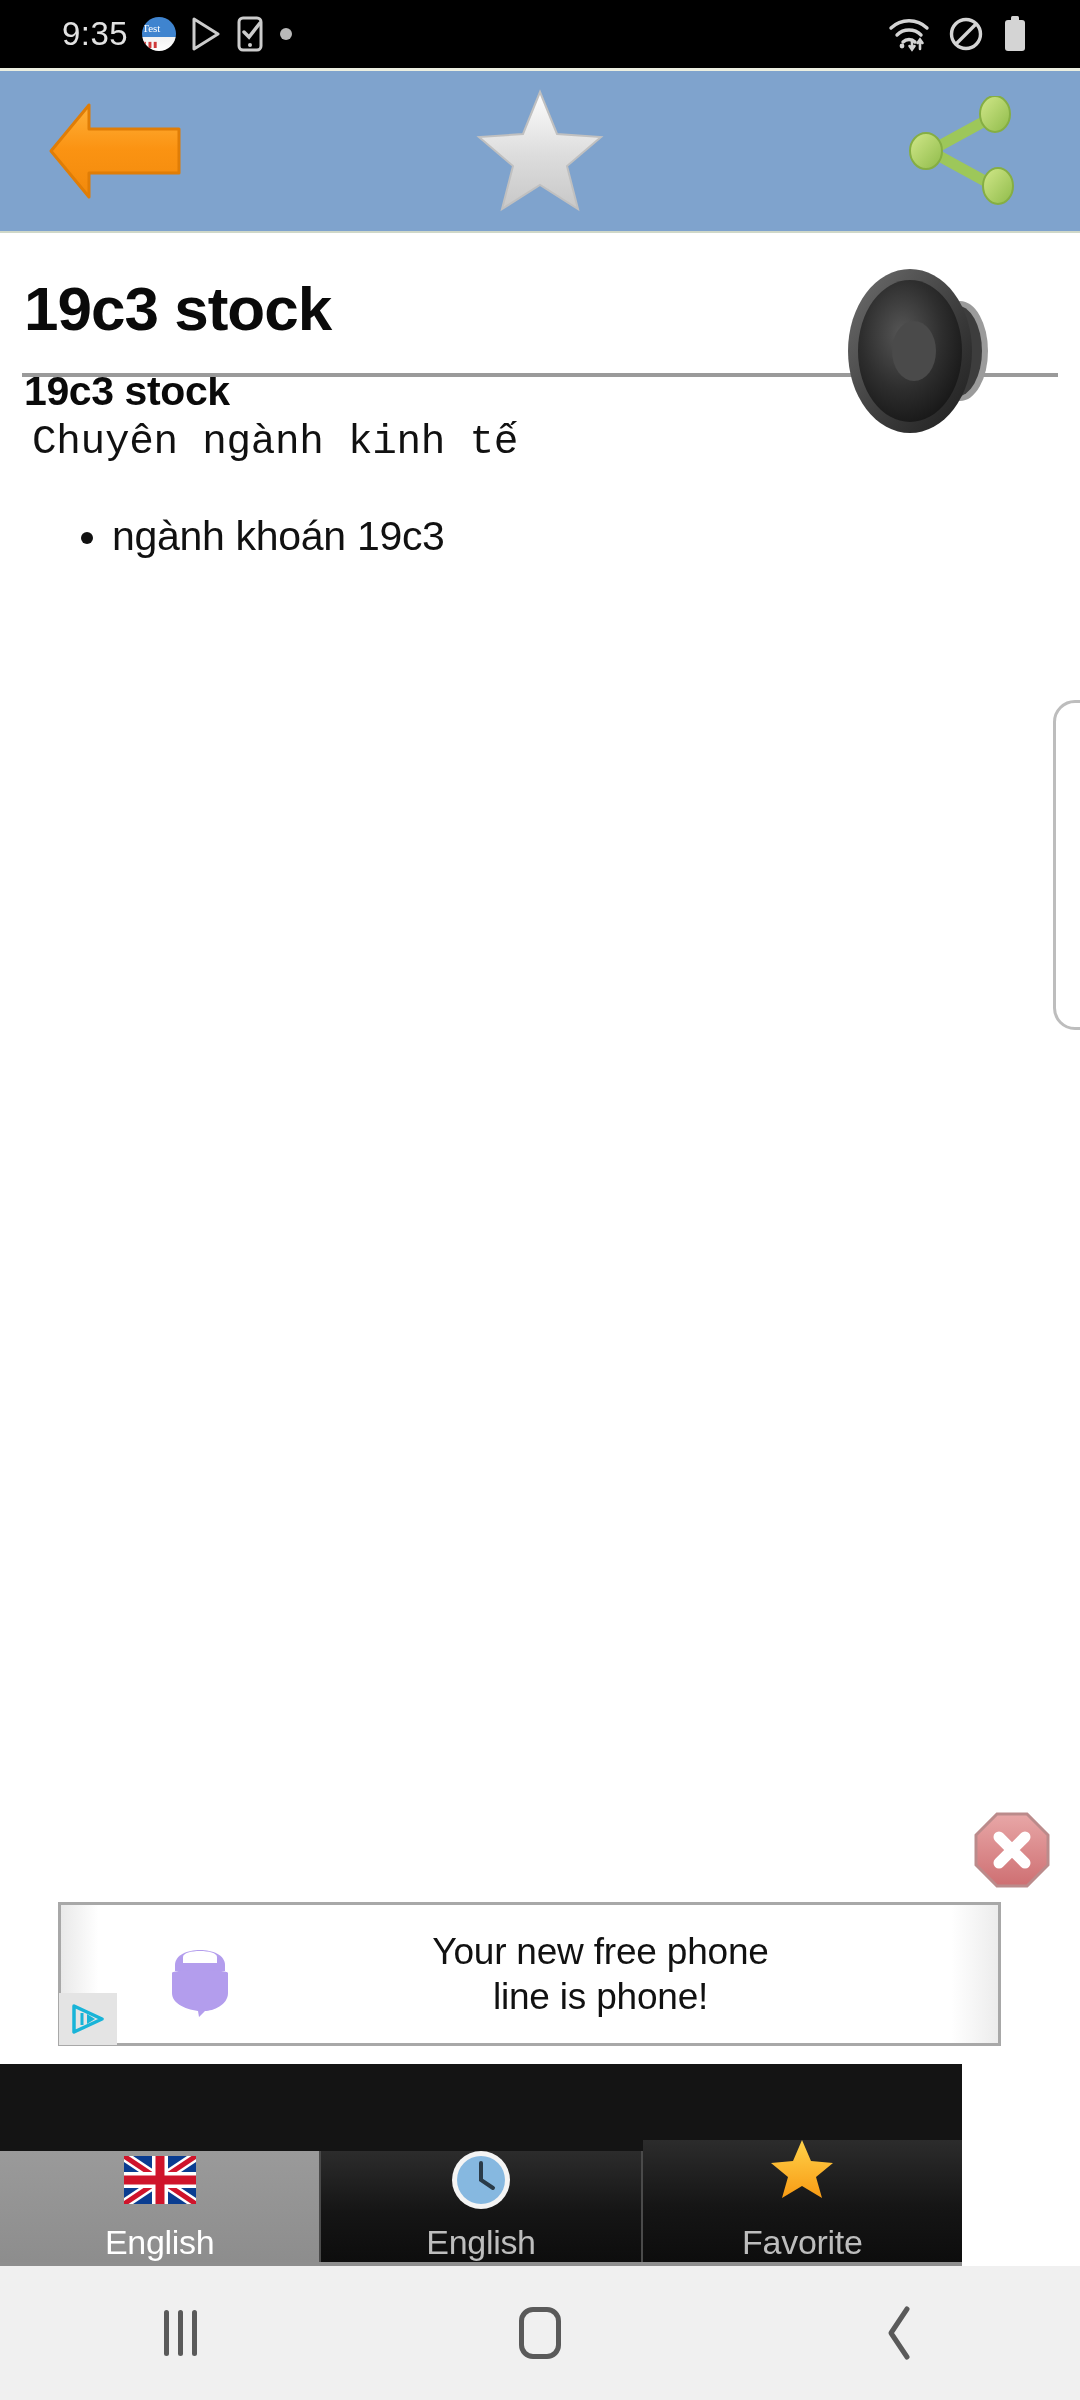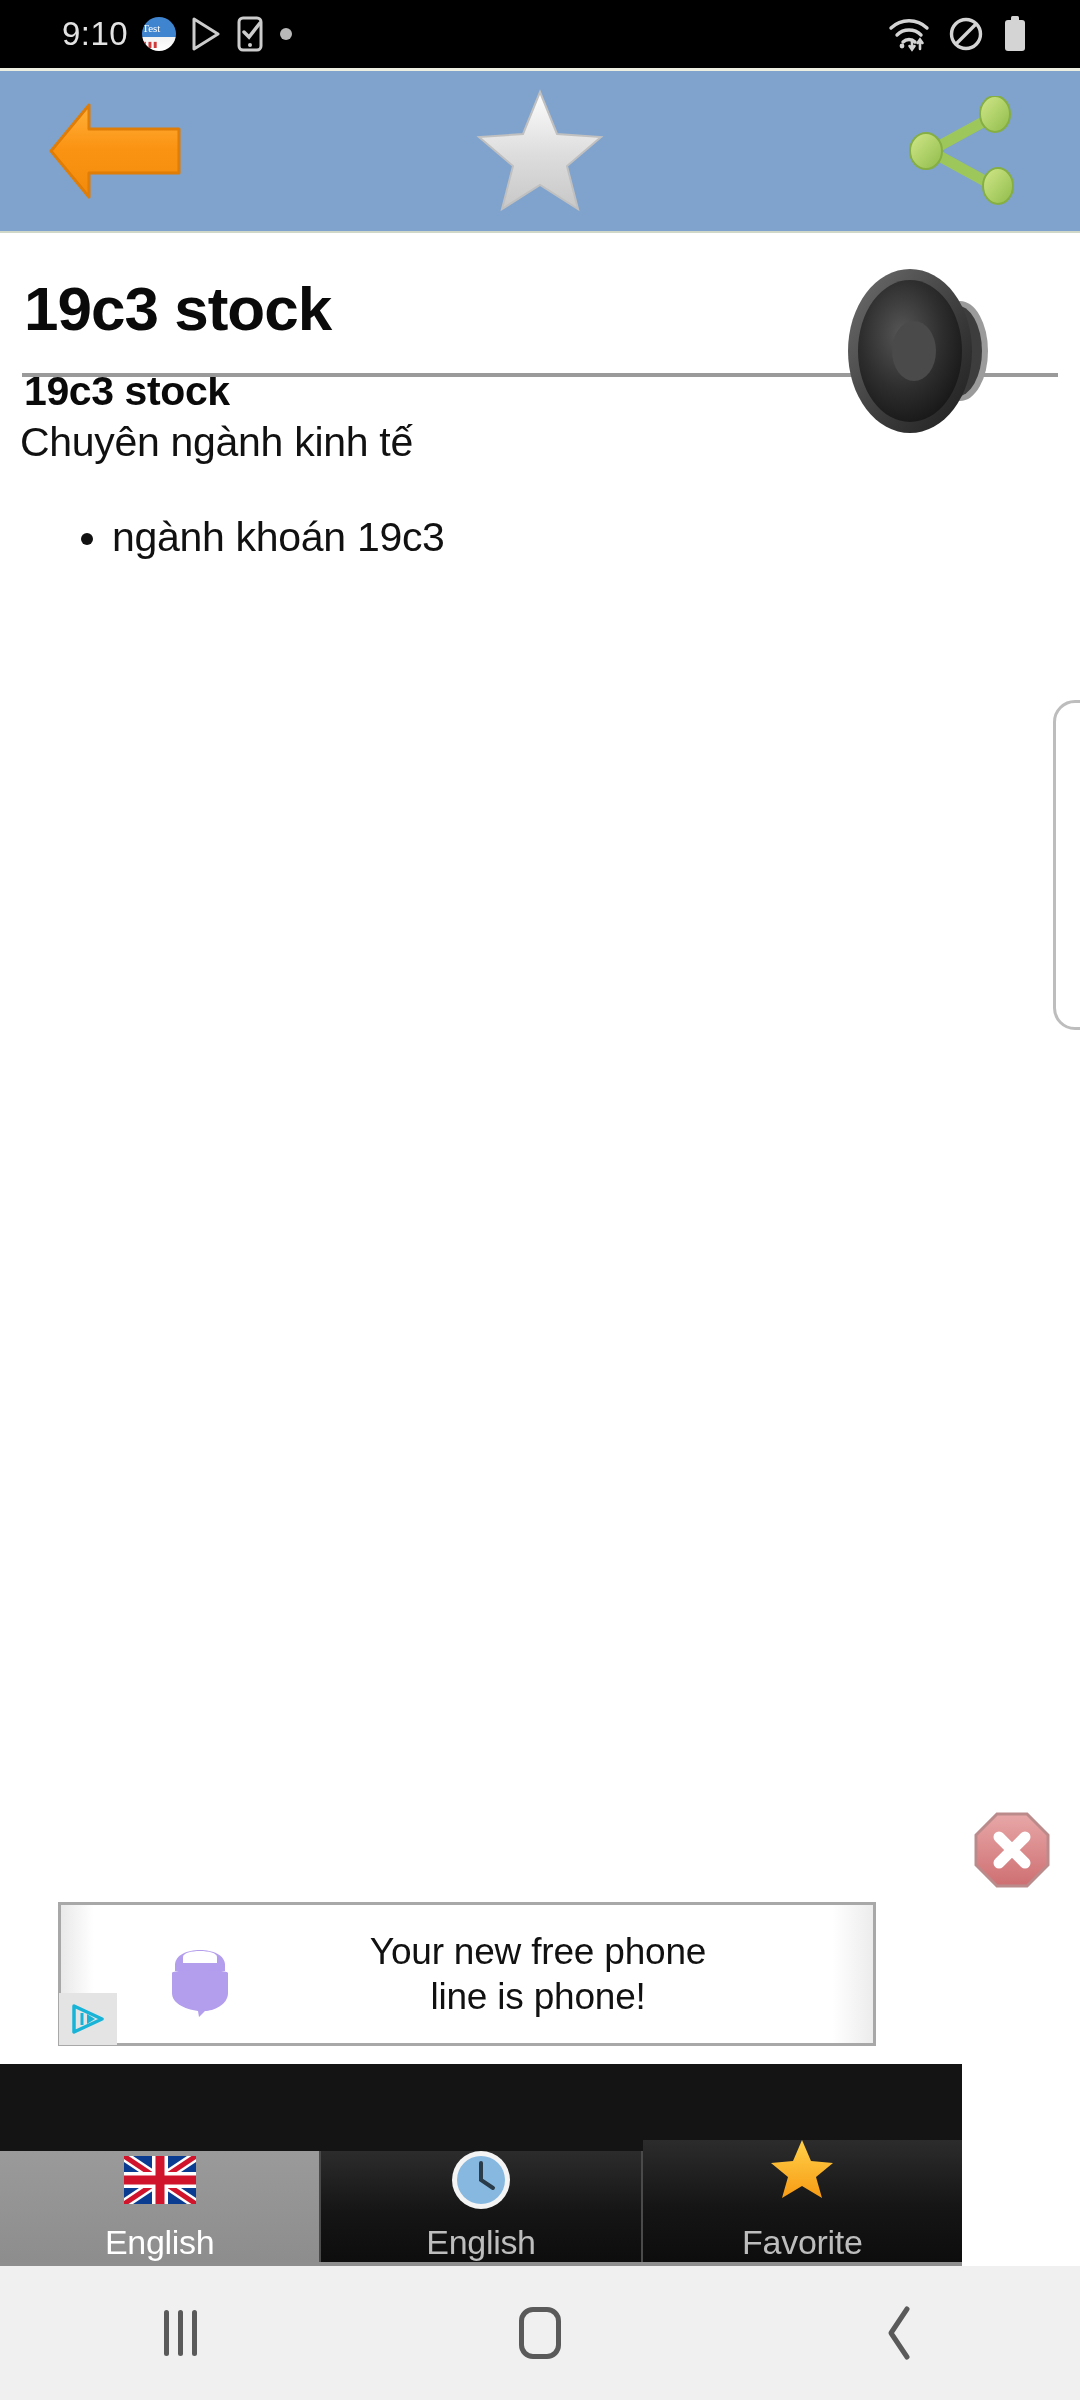--- a/index.html
+++ b/index.html
@@ -52,35 +52,35 @@
   .hr{
     position:absolute; left:22px; top:138px; width:1036px; height:4px;
     background:#9a9a9a;
   }
   .speaker{ position:absolute; left:838px; top:16px; width:180px; height:200px; }
   .subhead{
     font-size:41px; font-weight:bold; color:#0a0a0a;
     padding:24px 0 0 24px; letter-spacing:-.4px;
   }
   .subline{
-    font-size:41px; color:#111; padding:4px 0 0 20px; letter-spacing:-.3px;
+    font-size:41px; color:#111; padding:4px 0 0 32px; letter-spacing:-.3px;font-family:Liberation Mono, monospace;
   }
   ul.bullets{ margin:44px 0 0 0; padding-left:112px; }
   ul.bullets li{ font-size:41px; color:#111; line-height:1.35; letter-spacing:-.3px; }
   .rightcard{
     position:absolute; left:1053px; top:465px; width:90px; height:330px;
     border:3px solid #bdbdbd; border-radius:22px; background:#fff;
   }
 
   
   .ad-close{
     position:absolute; left:974px; top:1812px; width:76px; height:76px;
   }
   .adbanner{
-    position:absolute; left:58px; top:1902px; width:818px; height:144px;
+    position:absolute; left:58px; top:1902px; width:943px; height:144px;
     background:#fff; border:3px solid #a8a8a8;
     display:flex; align-items:center;
   }
   .adbanner .inner{
     position:relative; width:100%; height:100%;
     background:linear-gradient(90deg,#e9e9e9 0%,#ffffff 4%,#ffffff 95%,#ececec 100%);
     display:flex; align-items:center;
   }
   .ad-bubble{ margin-left:96px; width:86px; height:86px; position:relative; }
   .ad-text{
@@ -121,21 +121,21 @@
   .nav-recents span{ display:block; width:5px; height:46px; background:#5a5a5a; border-radius:3px; }
   .nav-home{ width:42px; height:52px; border:5px solid #5a5a5a; border-radius:14px; }
 </style>
 </head>
 <body>
 
 <div id="screen">
 
   <div class="statusbar">
     <div class="sb-left">
-      <div class="sb-time">9:10</div>
+      <div class="sb-time">9:35</div>
       <div class="testicon">
         <span>Test</span>
         <i>▮▮▮</i>
       </div>
       <svg class="icn" width="32" height="34" viewBox="0 0 32 34">
         <path d="M4 2 L28 17 L4 32 Z" fill="none" stroke="#cccccc" stroke-width="3" stroke-linejoin="round"></path>
       </svg>
       <svg class="icn" width="28" height="36" viewBox="0 0 28 36">
         <rect x="3" y="2" width="22" height="32" rx="4" fill="none" stroke="#cccccc" stroke-width="3"></rect>
         <path d="M8 16 L13 21 L24 7" fill="none" stroke="#cccccc" stroke-width="3.5" stroke-linecap="round"></path>

